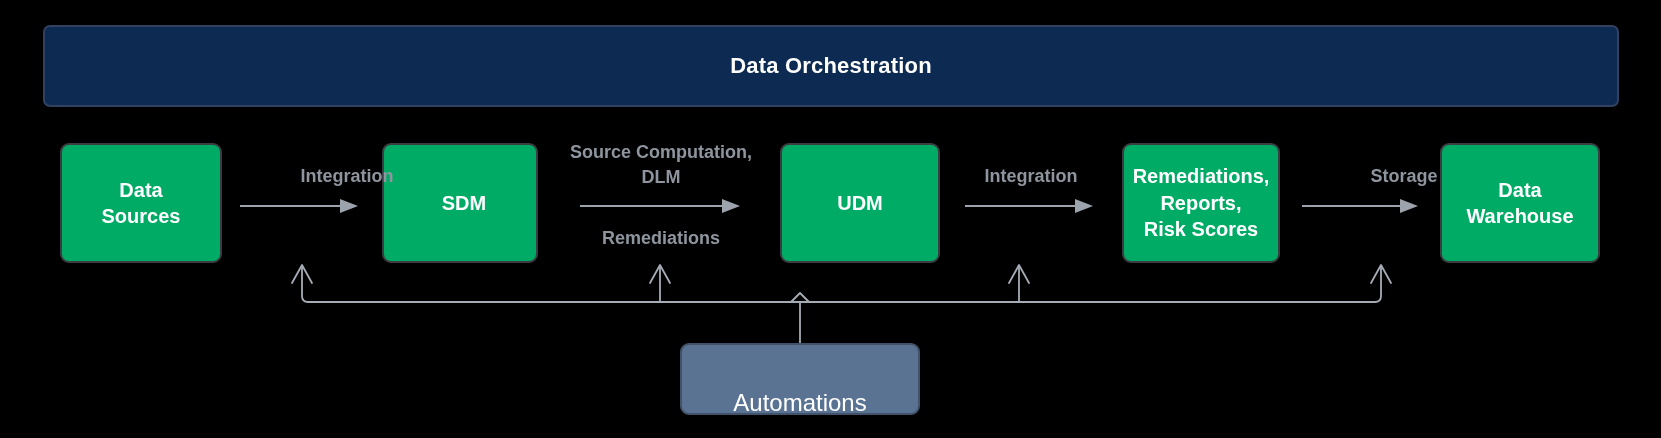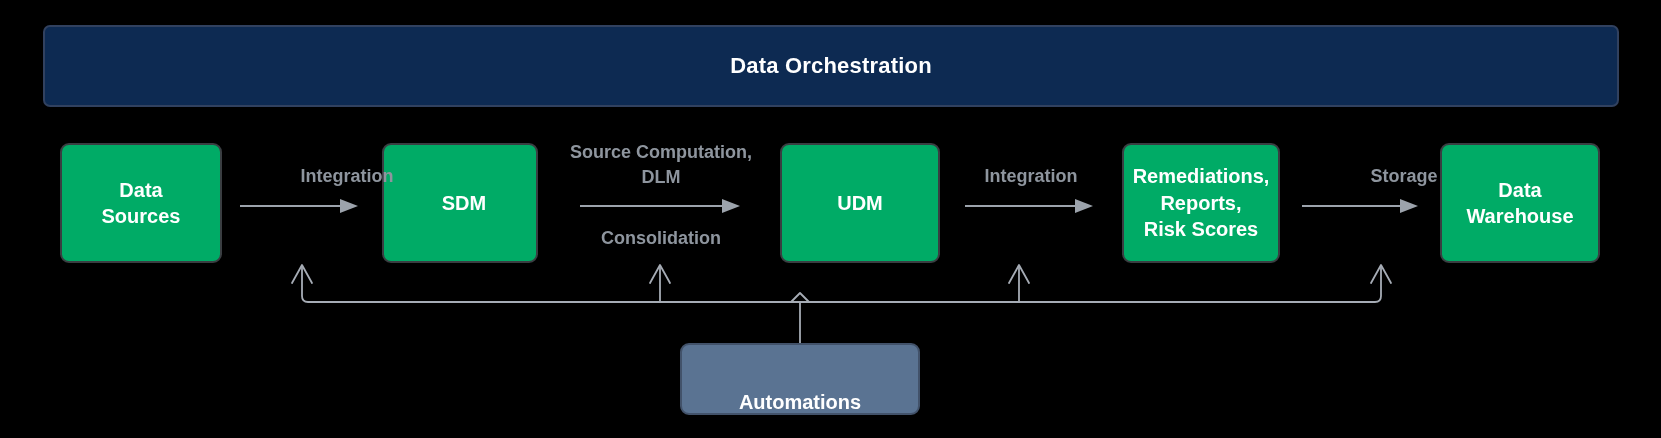--- a/index.html
+++ b/index.html
@@ -63,21 +63,21 @@
   .l-computation{left:1031px;top:164px;}
   .l-storage{left:1360px;top:164px;margin-left:44px;}
   .automations{
     position:absolute;left:680px;top:343px;width:240px;height:72px;
     background:var(--automations-bg);
     border:2px solid var(--automations-border);
     border-radius:9px;
     display:flex;align-items:center;justify-content:center;
   }
   .automations-label{
-    color:var(--text);font-size:20px;font-weight:bold;margin-top:47px;
+    color:var(--text);font-size:24px;font-weight:normal;margin-top:47px;
   }
   svg.overlay{
     position:absolute;left:0;top:0;width:1661px;height:438px;
     pointer-events:none;
   }
   .conn{stroke:var(--line);stroke-width:1.8;fill:none;stroke-linecap:round;stroke-linejoin:round;}
   .harrow{stroke:var(--arrow);stroke-width:2;fill:none;}
   .hhead{fill:var(--arrow);stroke:none;}
 </style>
 </head>
@@ -137,21 +137,21 @@
       <path class="conn" d="M 1009 283 L 1019 265 L 1029 283"></path>
       <path class="conn" d="M 1371 283 L 1381 265 L 1391 283"></path>
       <path class="conn" d="M 791 302 L 800 293 L 809 302"></path>
       <path class="conn" d="M 800 302 L 800 343"></path>
     </g>
   </svg>
 
   <div class="flow-label l-integration">Integration</div>
   <div class="flow-label l-source-computation">Source Computation,
 DLM</div>
-  <div class="flow-label l-consolidation">Consolidation</div>
+  <div class="flow-label l-consolidation">Remediations</div>
   <div class="flow-label l-computation">Integration</div>
   <div class="flow-label l-storage">Storage</div>
 
   <div class="automations">
     <span class="automations-label">Automations</span>
   </div>
 
 </div>
 
 </body></html>

